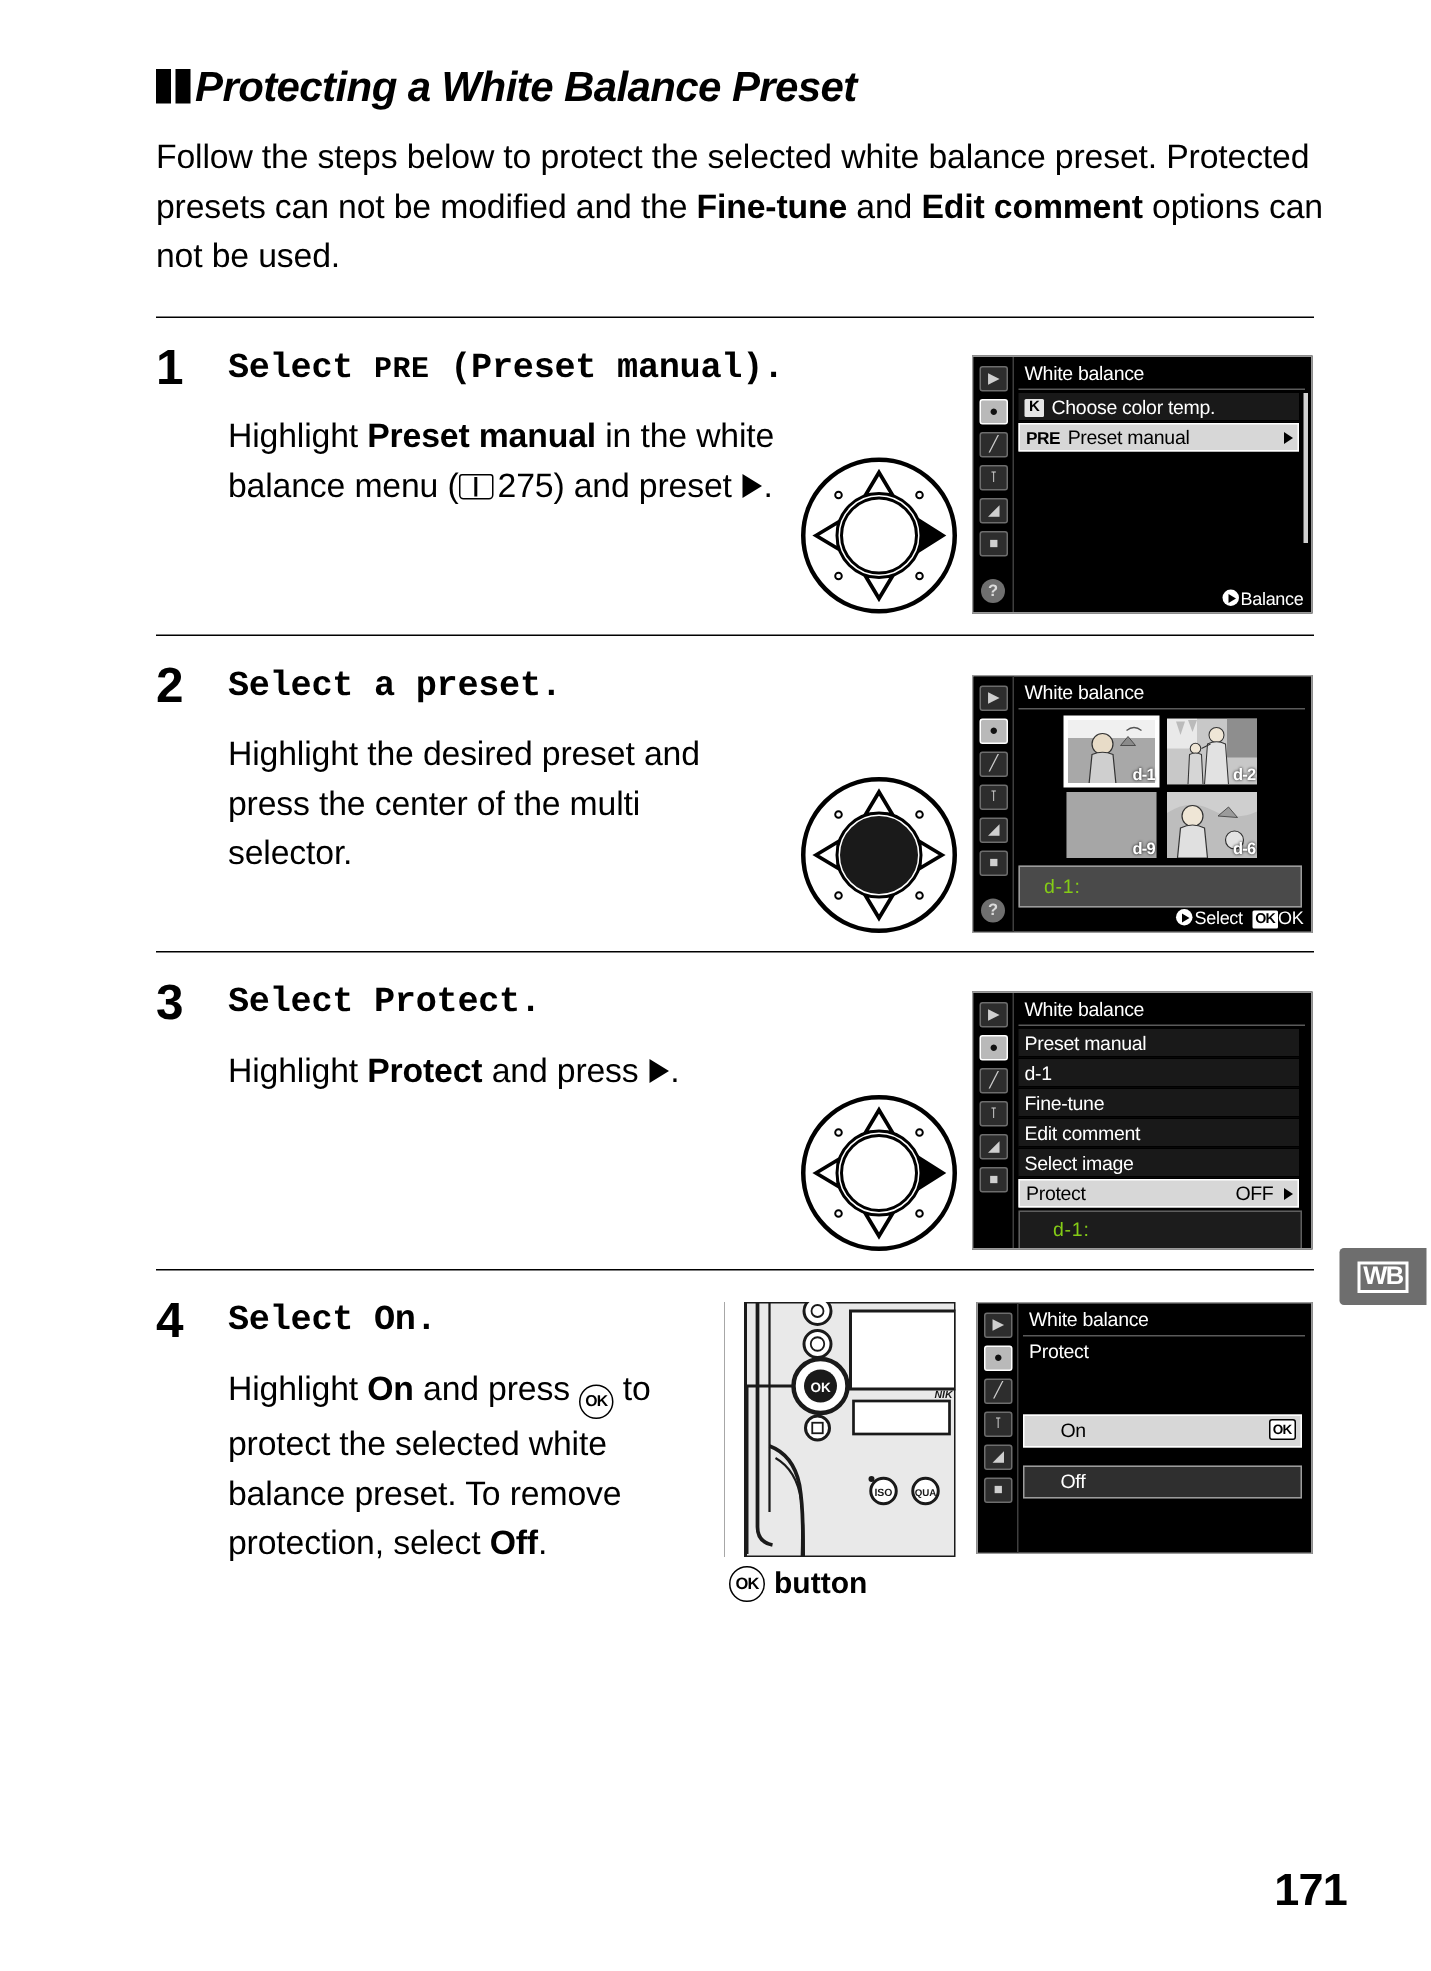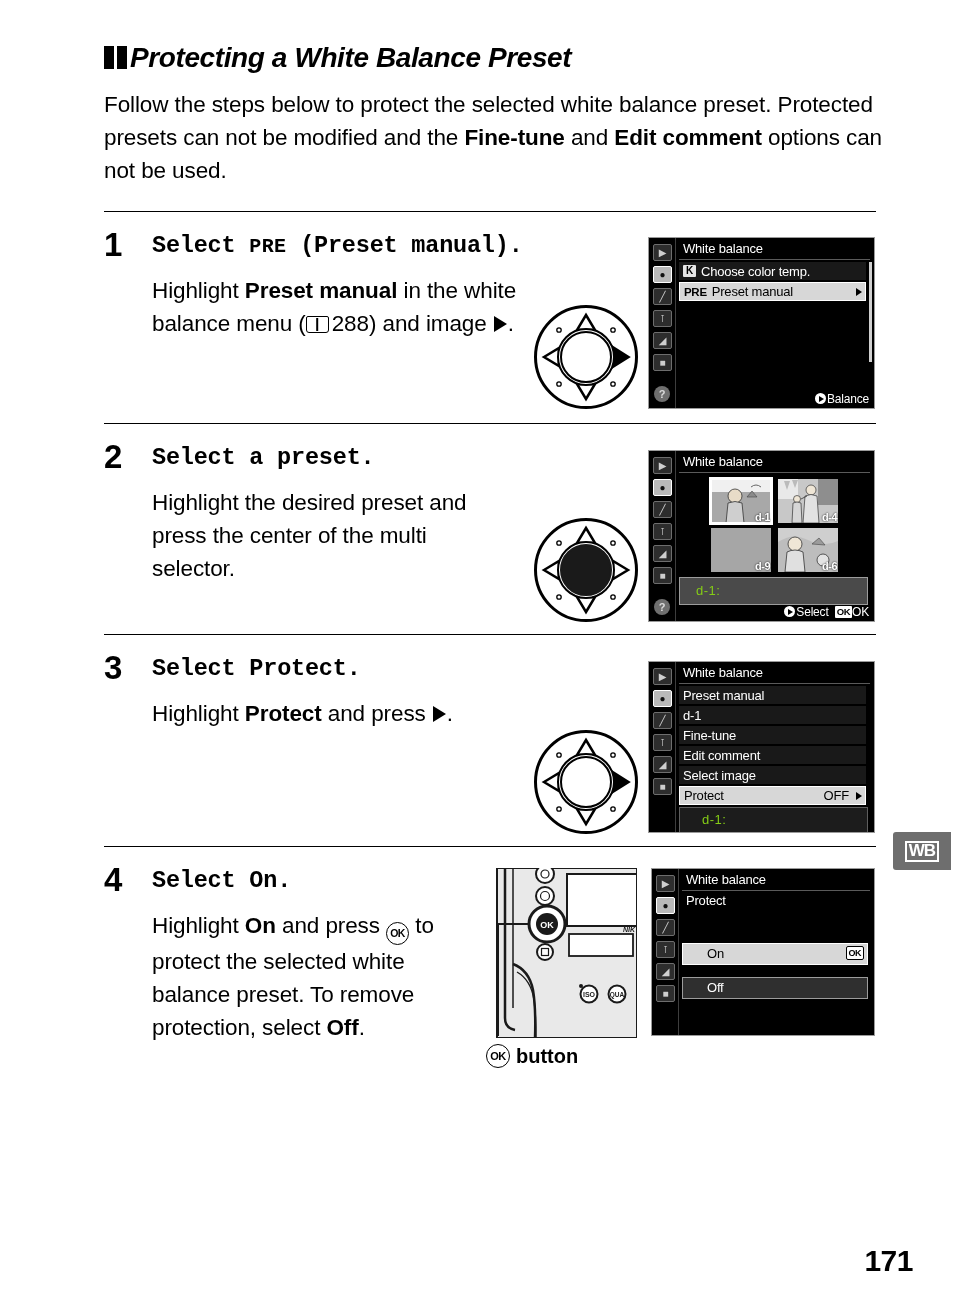--- a/index.html
+++ b/index.html
@@ -411,21 +411,21 @@
     font-weight: bold;
     letter-spacing: -1px;
     border: 2px solid #ffffff;
     padding: 0 2px 1px 2px;
     line-height: 16px;
   }
 
   
   #page-number {
     position: absolute;
-    right: 41px;
+    right: 56px;
     bottom: 36px;
     font-size: 30px;
     font-weight: bold;
     letter-spacing: -0.5px;
   }
 </style>
 </head>
 <body>
 
 <div id="section-head">
@@ -444,21 +444,21 @@
 <div class="rule" style="top:423px"></div>
 <div class="rule" style="top:634px"></div>
 <div class="rule" style="top:846px"></div>
 
 <div class="step" style="top:228px">
   <div class="step-num">1</div>
   <div class="step-title">
     <span>Select </span><span class="pre">PRE</span><span> (</span><span>Preset manual</span><span>).</span>
   </div>
   <div class="step-body" style="width:380px">
-    <span>Highlight </span><b>Preset manual</b><span> in the white balance menu (</span><span class="book"></span><span>288</span><span>) and image </span><span class="arrow-r"></span><span>.</span>
+    <span>Highlight </span><b>Preset manual</b><span> in the white balance menu (</span><span class="book"></span><span>275</span><span>) and preset </span><span class="arrow-r"></span><span>.</span>
   </div>
 </div>
 
 <div class="dial" style="left:534px; top:305px;">
   <div class="ring"></div>
   <svg viewBox="0 0 104 104">
     <polygon points="52,10 61,25 43,25" fill="#fff" stroke="#000" stroke-width="2.5"></polygon>
     <polygon points="52,94 61,79 43,79" fill="#fff" stroke="#000" stroke-width="2.5"></polygon>
     <polygon points="10,52 25,43 25,61" fill="#fff" stroke="#000" stroke-width="2.5"></polygon>
     <polygon points="95,52 76,40 76,64" fill="#000" stroke="#000" stroke-width="2"></polygon>
@@ -549,21 +549,21 @@
       <rect width="60" height="44" fill="#c8c8c8"></rect>
       <path d="M0 0 h20 v20 h-20z" fill="#e9e9e9"></path>
       <path d="M40 0 h20 v26 h-20z" fill="#8e8e8e"></path>
       <path d="M6 2 l3 9 l3 -9z M14 1 l3 8 l3 -8z" fill="#bbb"></path>
       <circle cx="33" cy="11" r="5" fill="#efe6d6" stroke="#333" stroke-width="0.7"></circle>
       <path d="M27 17 q6 -3 12 0 l2 27 h-16z" fill="#e2e2e2" stroke="#333" stroke-width="0.7"></path>
       <circle cx="19" cy="20" r="3.5" fill="#efe6d6" stroke="#333" stroke-width="0.7"></circle>
       <path d="M15 24 q4 -2 8 0 l1 20 h-10z" fill="#d6d6d6" stroke="#333" stroke-width="0.7"></path>
       <path d="M23 20 l6 -3" stroke="#333" stroke-width="0.8" fill="none"></path>
     </svg>
-    <span class="lbl">d-4</span>
+    <span class="lbl">d-2</span>
   </div>
 
   <div class="thumb" style="left:62px; top:77px;">
     <svg viewBox="0 0 60 44" width="60" height="44">
       <rect width="60" height="44" fill="#a6a6a6"></rect>
     </svg>
     <span class="lbl">d-9</span>
   </div>
 
   <div class="thumb" style="left:129px; top:77px;">

